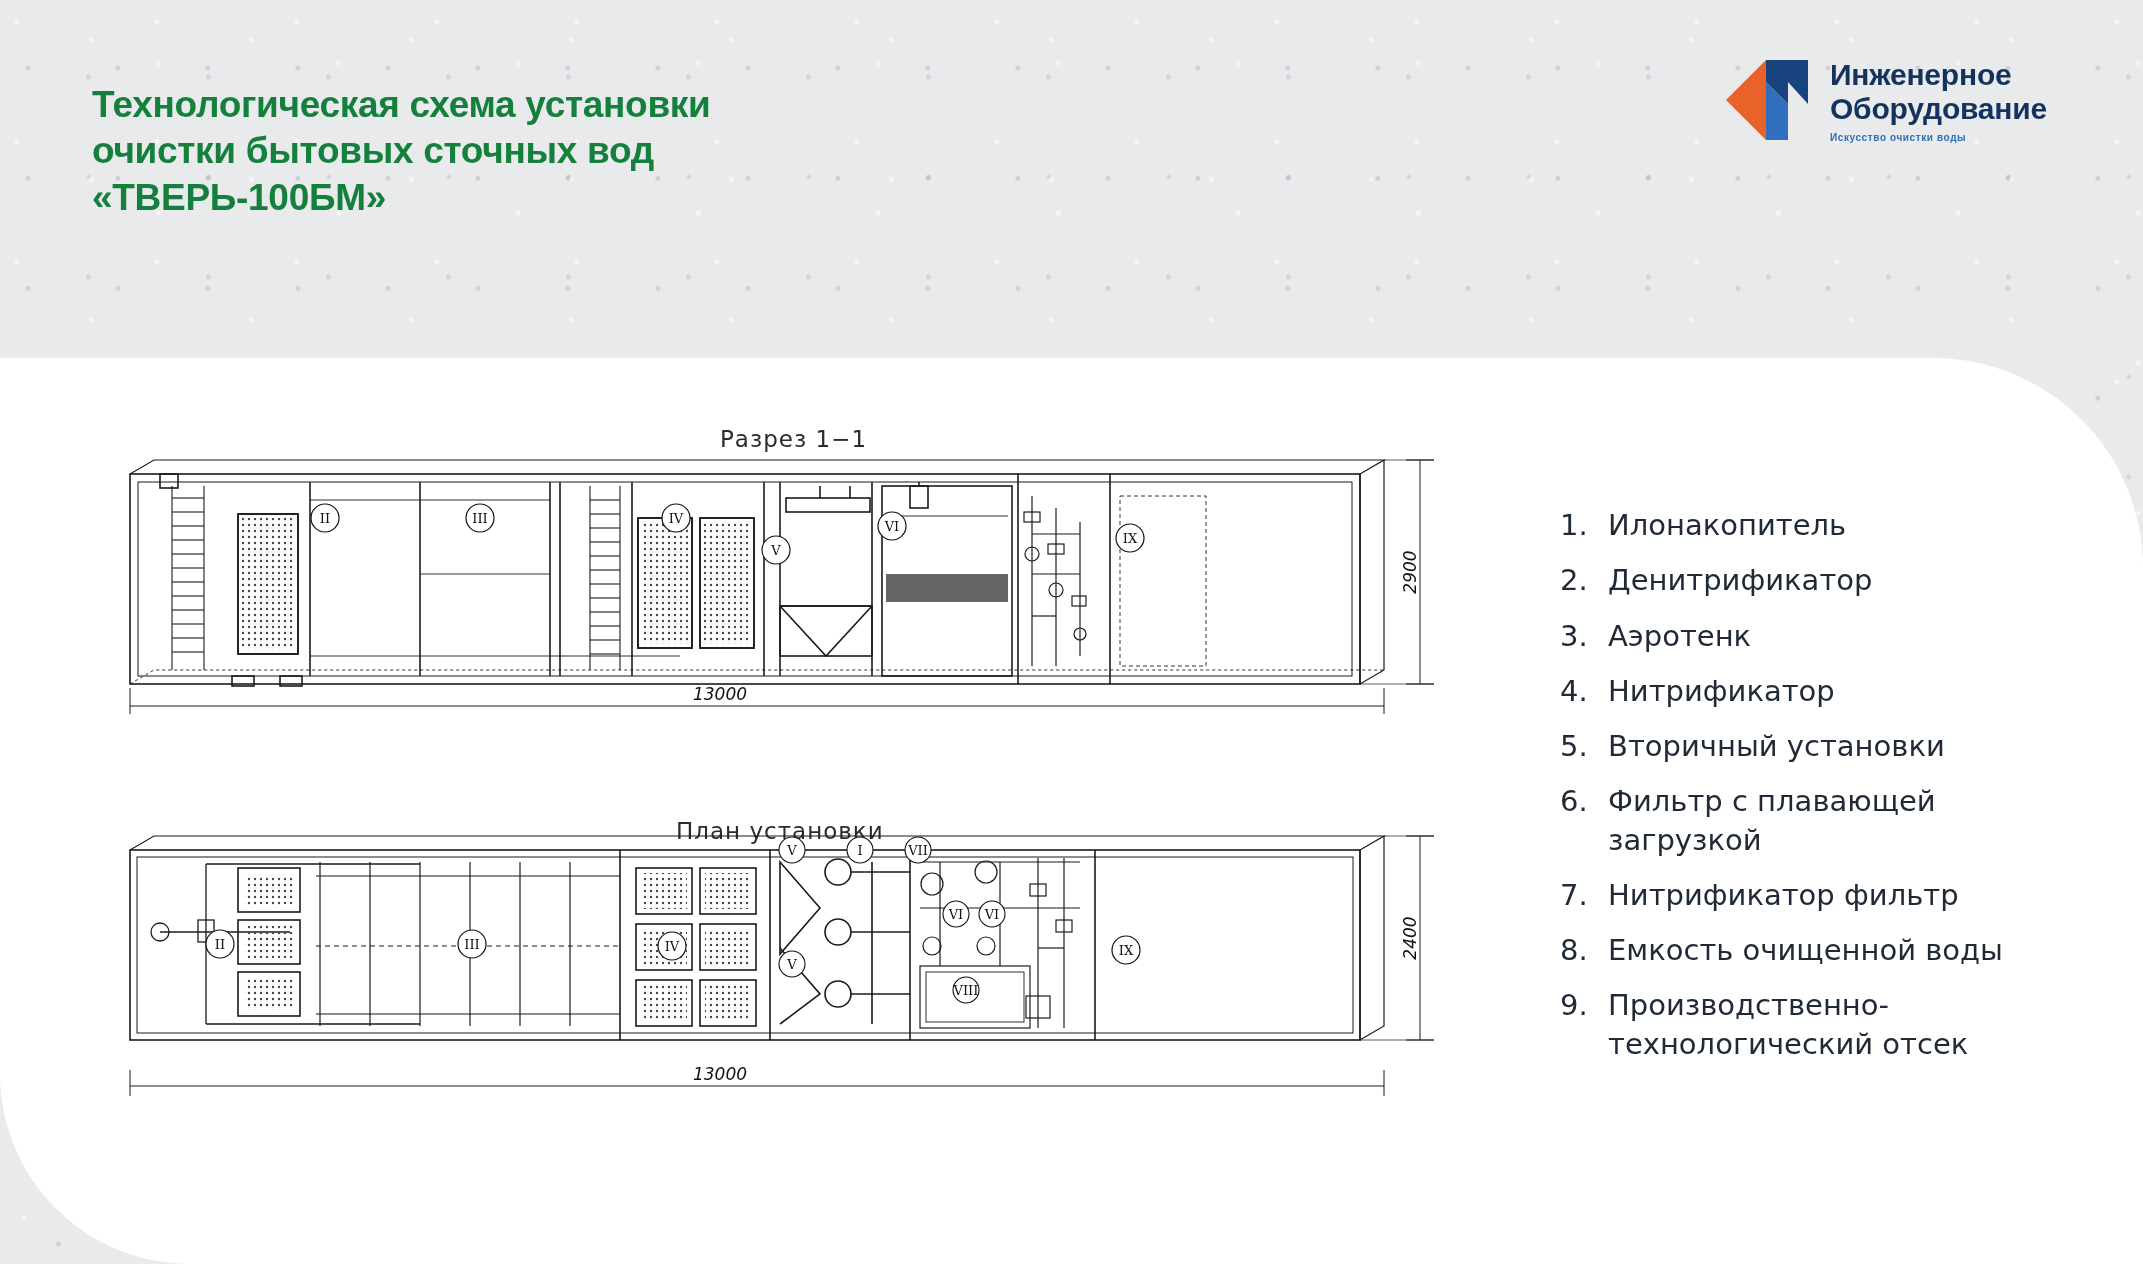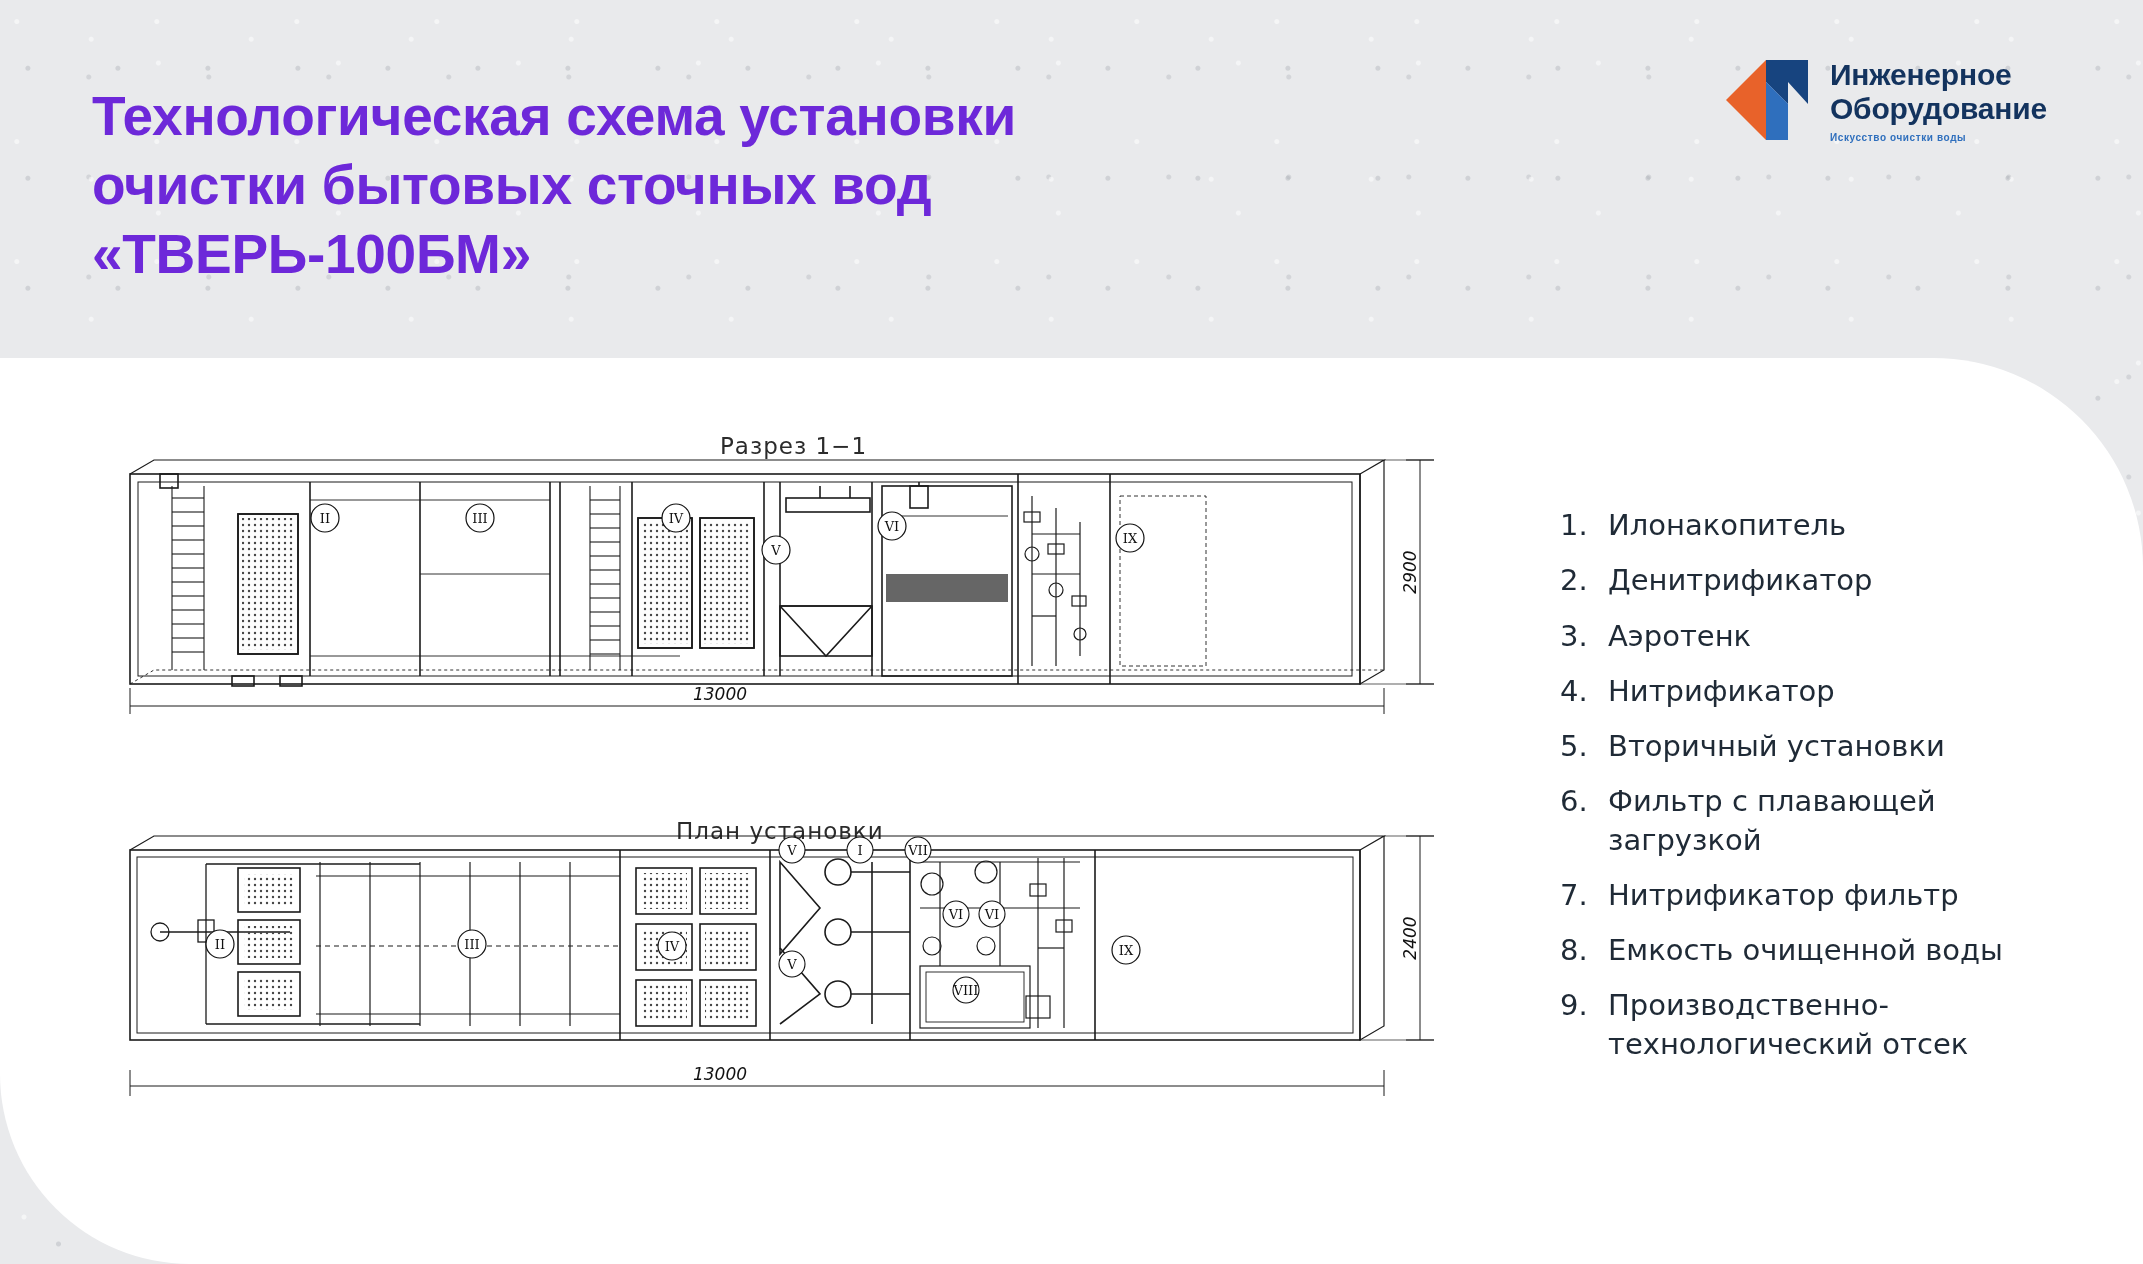--- a/index.html
+++ b/index.html
@@ -65,24 +65,24 @@
     background: #ffffff;
     border-bottom-left-radius: 230px;
   }
 
   
   .slide-title {
     position: absolute;
     left: 92px;
     top: 82px;
     width: 1430px;
-    font-size: 55px;
+    font-size: 37px;
     line-height: 1.25;
     font-weight: bold;
-    color: #6d28d9;
+    color: #15803d;
     letter-spacing: -0.3px;
   }
   .slide-title span { display: block; }
 
   
   .logo {
     position: absolute;
     right: 96px;
     top: 52px;
     display: flex;
@@ -115,21 +115,21 @@
     height: 760px;
   }
   .drawing svg { display: block; }
   .dwg-caption {
     position: absolute;
     font-family: "DejaVu Sans", sans-serif;
     font-size: 23px;
     color: #2b2b2b;
     letter-spacing: 1px;
   }
-  .cap-section { left: 600px; top: 15px; }
+  .cap-section { left: 600px; top: 8px; }
   .cap-plan   { left: 556px; top: 372px; margin-top: 28px; }
 
   
   .legend {
     position: absolute;
     left: 1560px;
     top: 506px;
     width: 520px;
   }
   .legend ol {

